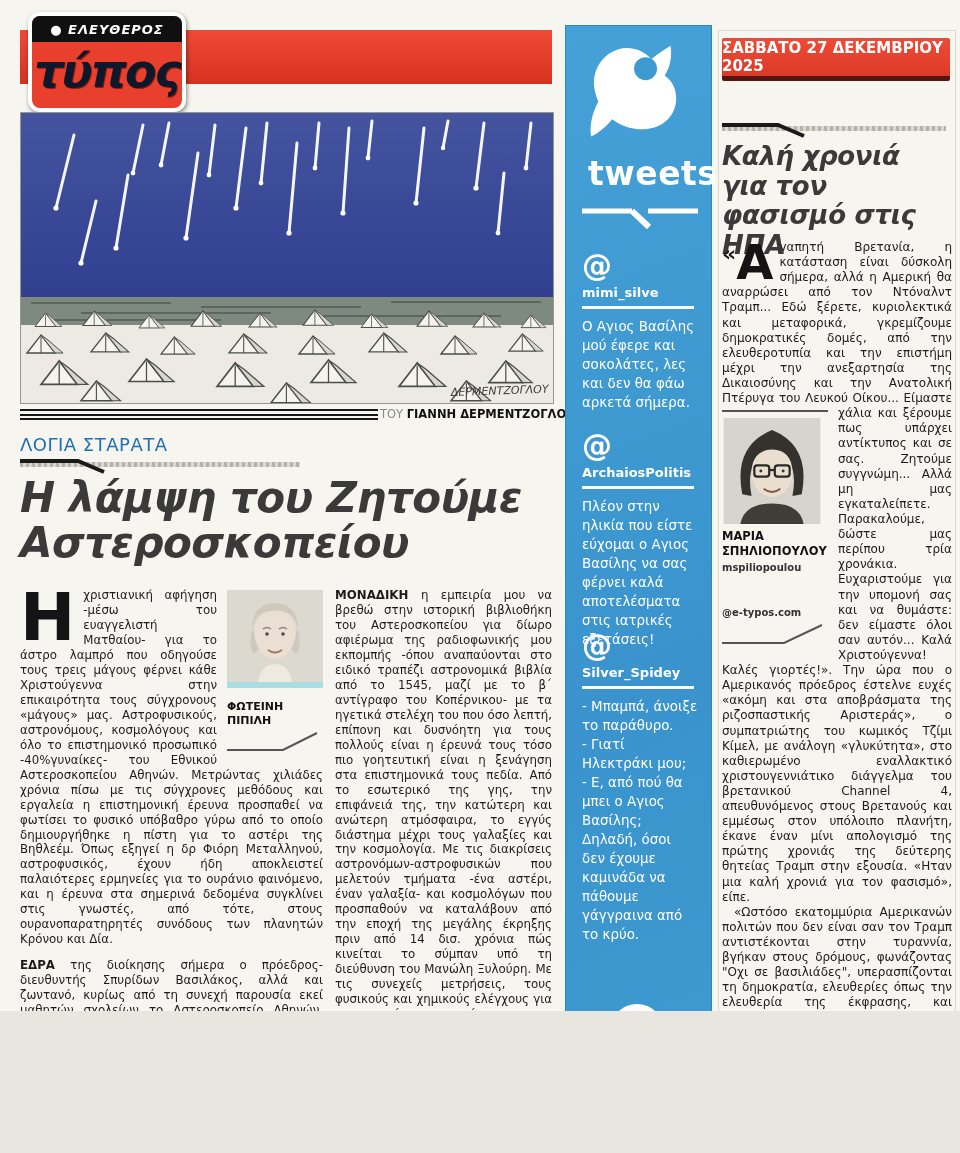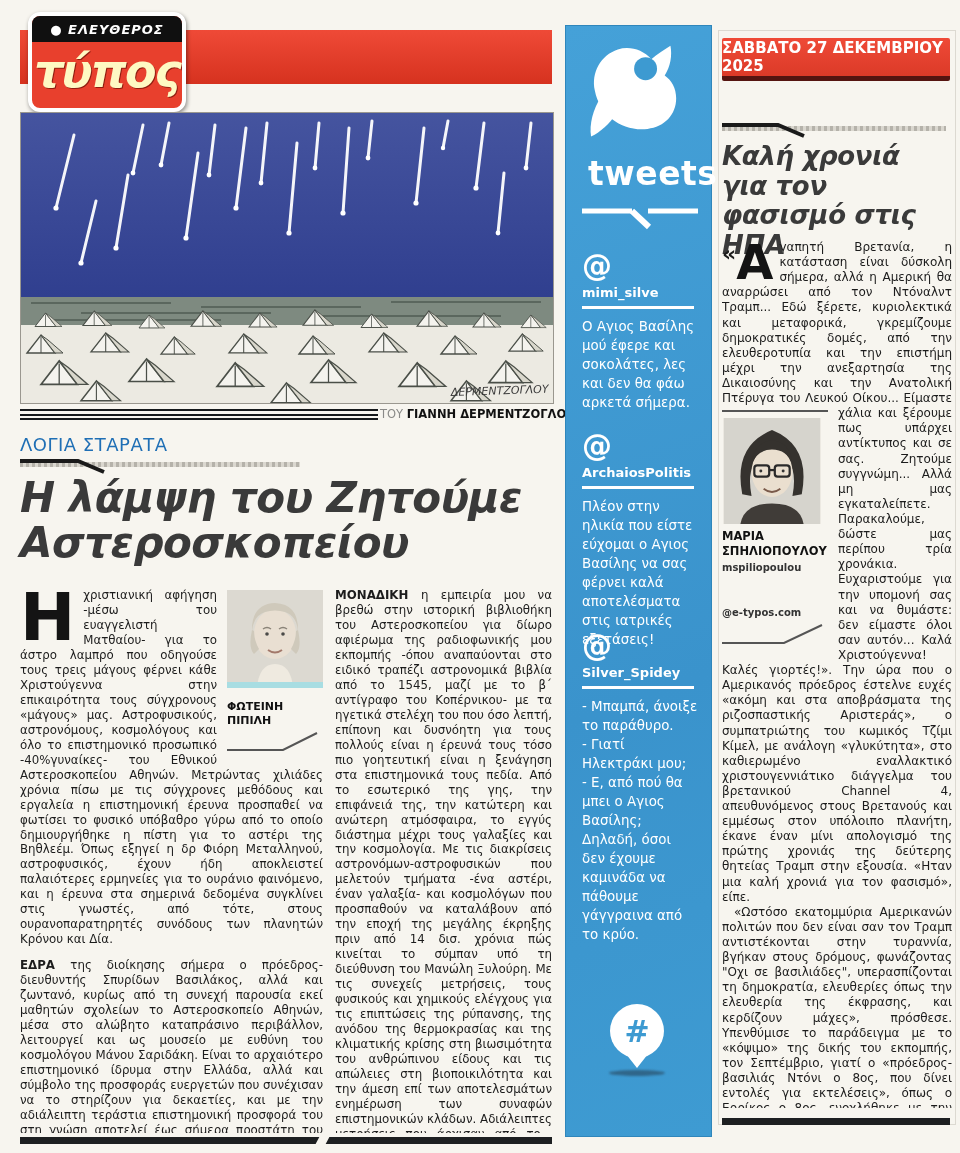--- a/index.html
+++ b/index.html
@@ -1,25 +1,25 @@
 <!DOCTYPE html>
 <html><head>
 <meta charset="utf-8">
 <style>
   html,body{margin:0;padding:0;background:#e9e6df;}
-  #page{position:relative;width:960px;height:1153px;background:#f7f5ef;overflow:hidden;
+  #page{position:relative;width:960px;height:1011px;background:#f7f5ef;overflow:hidden;
         font-family:"DejaVu Sans",sans-serif;color:#1d1d1d;}
   
   .red-bar{position:absolute;left:20px;top:30px;width:532px;height:54px;
            background:linear-gradient(#ef4a37,#d6321f);}
   .logo{position:absolute;left:28px;top:12px;width:150px;height:92px;background:#e8402d;
         border:4px solid #fff;border-radius:12px;box-shadow:1px 2px 4px rgba(0,0,0,.45);overflow:hidden;}
   .logo-band{height:26px;background:#101010;color:#fff;display:flex;align-items:center;justify-content:center;
              font-size:13px;font-weight:bold;font-style:italic;letter-spacing:1px;}
-  .logo-name{color:#fef9c3;font-weight:800;font-size:46px;text-align:center;line-height:58px;
+  .logo-name{color:#0f172a;font-weight:800;font-size:46px;text-align:center;line-height:58px;
              font-style:italic;letter-spacing:-2px;text-shadow:1px 1px 0 #8f1d10;}
   .cartoon{position:absolute;left:20px;top:112px;width:532px;height:290px;border:1px solid #9a978f;background:#eceae2;}
   .credit-rules{position:absolute;left:20px;top:409px;width:358px;height:13px;
                 background:repeating-linear-gradient(to bottom,#15181a 0 2px,transparent 2px 4.6px);}
   .credit{position:absolute;left:380px;top:407px;width:172px;font-size:11.5px;text-align:right;white-space:nowrap;}
   .credit .pre{color:#8a8a88;font-weight:400;}
   .credit .nm{color:#111;font-weight:700;}
   .kicker{position:absolute;left:20px;top:434px;font-size:18px;font-weight:400;color:#1f6fb5;letter-spacing:.5px;}
   .rule-notch{position:absolute;height:16px;}
   .rule-gray{position:absolute;height:5px;background:repeating-linear-gradient(90deg,#b5b2aa 0 3px,#dad7cf 3px 6px);}

